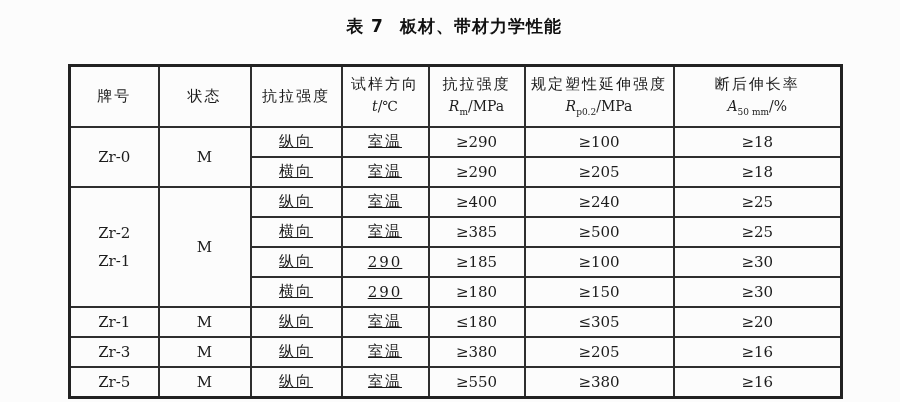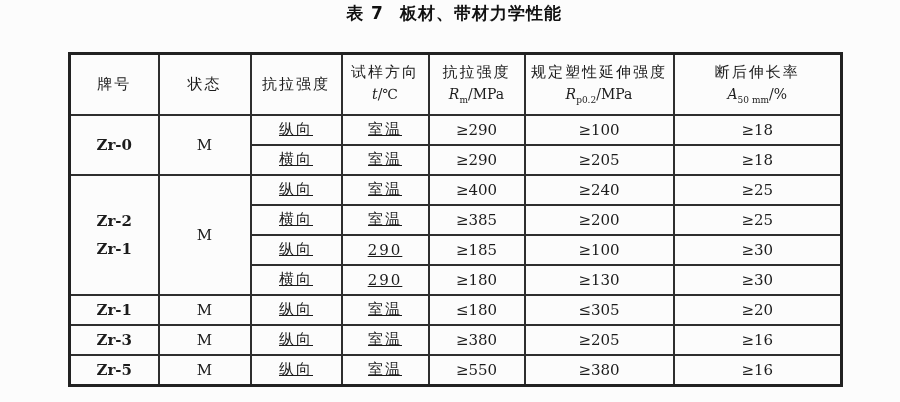--- a/index.html
+++ b/index.html
@@ -11,35 +11,35 @@
     position: relative;
     width: 900px;
     height: 402px;
     background: #fcfcfc;
     font-family: "DejaVu Serif", "Liberation Serif", serif;
     color: #1c1c1c;
     overflow: hidden;
   }
   .caption {
     position: absolute;
-    top: 2px;
+    top: 15px;
     left: 68px;
     width: 772px;
     text-align: center;
     font-family: "DejaVu Sans", "Liberation Sans", sans-serif;
     font-weight: bold;
     font-size: 17px;
     letter-spacing: 1px;
     color: #111;
   }
   .caption .cap-label { margin-right: 16px; }
   table.props {
     position: absolute;
     left: 68px;
-    top: 52px;
+    top: 64px;
     border-collapse: collapse;
     table-layout: fixed;
     border: 3px solid #222;
   }
   .props th, .props td {
     border: 2px solid #2e2e2e;
     text-align: center;
     vertical-align: middle;
     padding: 0;
     overflow: hidden;
@@ -59,21 +59,21 @@
   .sym {
     font-style: italic;
     font-family: "DejaVu Serif", "Liberation Serif", serif;
   }
   .hline2 sub {
     font-size: 9px;
     letter-spacing: 0;
   }
   .props td { font-size: 15px; }
   .zh { letter-spacing: 2px; text-decoration: underline; }
-  .grade-line { display: block; line-height: 28px; font-weight: bold; }
+  .grade-line { display: block; line-height: 28px; }
 </style>
 </head>
 <body>
 
 <div class="page">
 
   <div class="caption">
     <span class="cap-label">表 7</span><span>板材、带材力学性能</span>
   </div>
 
@@ -146,35 +146,35 @@
         <td class="zh">纵向</td>
         <td class="zh">室温</td>
         <td>≥400</td>
         <td>≥240</td>
         <td>≥25</td>
       </tr>
       <tr>
         <td class="zh">横向</td>
         <td class="zh">室温</td>
         <td>≥385</td>
-        <td>≥200</td>
+        <td>≥500</td>
         <td>≥25</td>
       </tr>
       <tr>
         <td class="zh">纵向</td>
         <td class="zh">290</td>
         <td>≥185</td>
         <td>≥100</td>
         <td>≥30</td>
       </tr>
       <tr>
         <td class="zh">横向</td>
         <td class="zh">290</td>
         <td>≥180</td>
-        <td>≥130</td>
+        <td>≥150</td>
         <td>≥30</td>
       </tr>
 
       <tr>
         <td>
             <span class="grade-line">Zr-1</span>
           </td>
         <td>M</td>
         <td class="zh">纵向</td>
         <td class="zh">室温</td>

